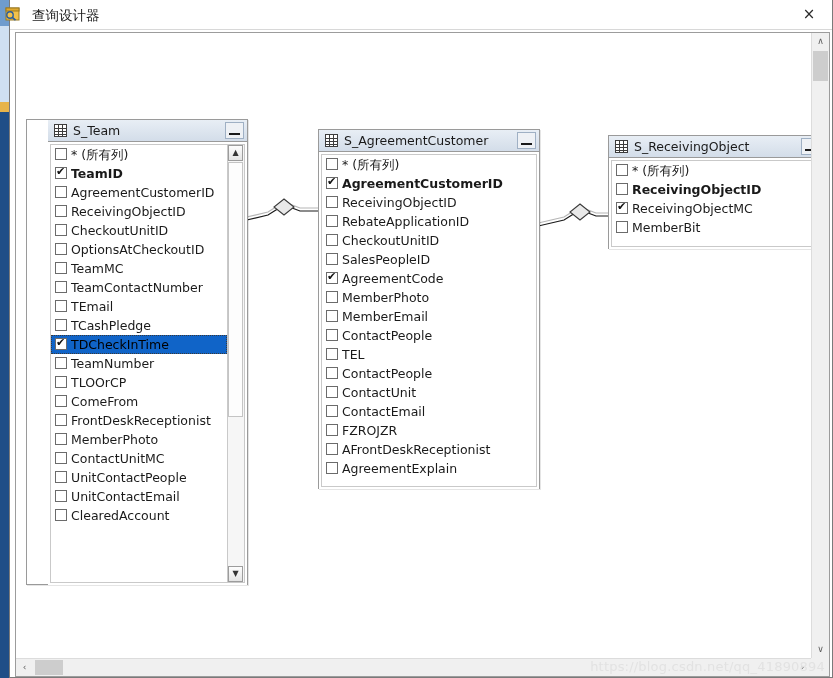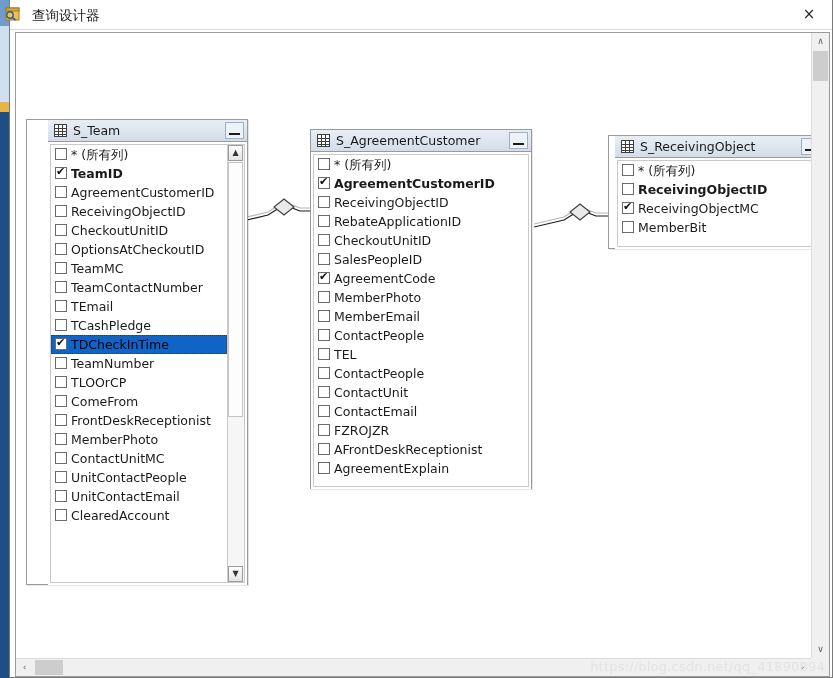--- a/index.html
+++ b/index.html
@@ -463,21 +463,21 @@
                 </div>
               </div>
             <div class="list-scroll">
               <div class="ls-btn up">▲</div>
               <div class="ls-thumb"></div>
               <div class="ls-btn down">▼</div>
             </div>
           </div>
         </div>
 
-        <div class="table-box" id="table-1" style="left:294px; top:96px; width:222px; height:360px;">
+        <div class="table-box" id="table-1" style="left:302px; top:96px; width:222px; height:360px;">
           <div class="tb-header">
             <span class="grid-icon"></span>
             <span class="tb-title">S_AgreementCustomer</span>
             <div class="tb-minimize"></div>
           </div>
           <div class="tb-list-wrap" style="height:337px;">
             <div class="tb-list no-scroll" id="list-1">
                 <div class="field-row">
                   <span class="cbox"></span>
                   <span class="fname">* (所有列)</span>
@@ -543,21 +543,21 @@
                   <span class="fname">AFrontDeskReceptionist</span>
                 </div>
                 <div class="field-row">
                   <span class="cbox"></span>
                   <span class="fname">AgreementExplain</span>
                 </div>
               </div>
           </div>
         </div>
 
-        <div class="table-box" id="table-2" style="left:592px; top:102px; width:216px; height:114px;padding-left:6px;">
+        <div class="table-box" id="table-2" style="left:592px; top:102px; width:216px; height:114px;">
           <div class="tb-header">
             <span class="grid-icon"></span>
             <span class="tb-title">S_ReceivingObject</span>
             <div class="tb-minimize"></div>
           </div>
           <div class="tb-list-wrap" style="height:91px;">
             <div class="tb-list no-scroll" id="list-2">
                 <div class="field-row">
                   <span class="cbox"></span>
                   <span class="fname">* (所有列)</span>

